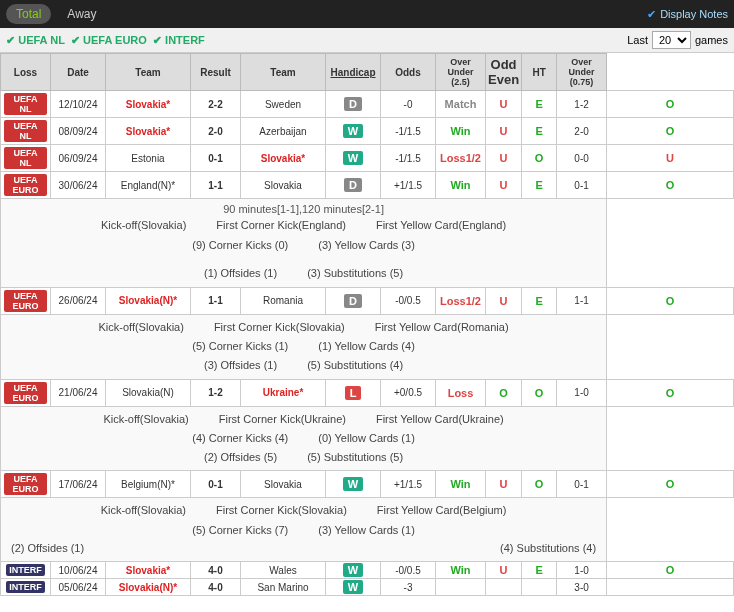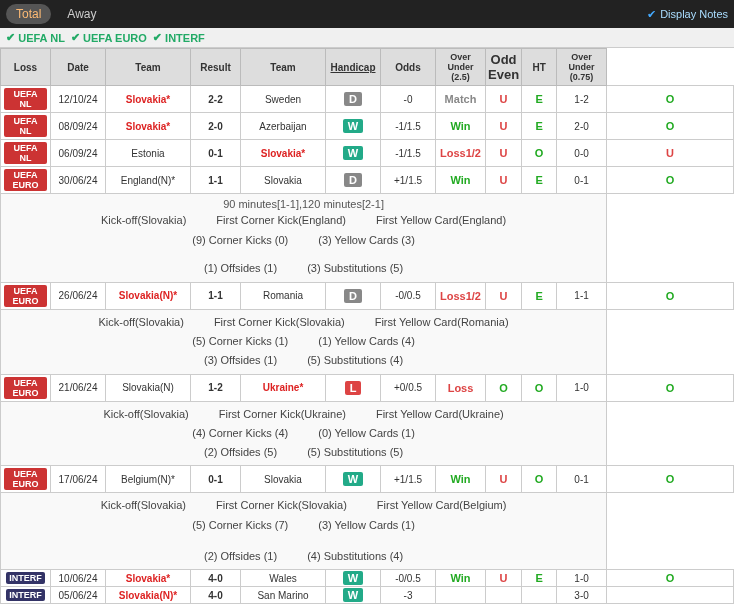--- a/index.html
+++ b/index.html
@@ -8,21 +8,21 @@
     .header-bar {
       display: flex;
       align-items: center;
       background: #222;
       color: #fff;
       padding: 4px 6px;
       gap: 6px;
     }
     .header-bar .title { font-size: 12px; font-weight: bold; }
     .tab { padding: 3px 10px; cursor: pointer; color: #ccc; font-size: 12px; }
-    .tab.active { background: #555; color: #fdba74; border-radius: 10px; }
+    .tab.active { background: #555; color: #84cc16; border-radius: 10px; }
     .display-notes { margin-left: auto; display: flex; align-items: center; gap: 4px; color: #adf; font-size: 11px; }
     .checkbox-icon { color: #4af; }
 
     .filter-bar {
       display: flex;
       align-items: center;
       background: #f0f0f0;
       padding: 3px 6px;
       gap: 6px;
       border-bottom: 1px solid #ccc;
@@ -88,20 +88,27 @@
     <span>UEFA NL</span>
   </div>
   <div class="filter-check">
     <span class="ck">✔</span>
     <span>UEFA EURO</span>
   </div>
   <div class="filter-check">
     <span class="ck">✔</span>
     <span>INTERF</span>
   </div>
+  <div class="filter-right">
+    <span>Last</span>
+    <select>
+      <option>20</option><option>10</option><option>30</option><option>50</option>
+    </select>
+    <span>games</span>
+  </div>
 </div>
 
 <table>
   <thead>
     <tr>
       <th class="league-col">Loss</th>
       <th class="date-col">Date</th>
       <th class="team1-col">Team</th>
       <th class="result-col">Result</th>
       <th class="team2-col">Team</th>
@@ -271,21 +278,21 @@
 
       <div class="detail-content">
         <div class="detail-col">Kick-off(Slovakia)</div>
         <div class="detail-col">First Corner Kick(Slovakia)</div>
         <div class="detail-col">First Yellow Card(Belgium)</div>
       </div>
       <div class="detail-content" style="margin-top:2px;">
         <div class="detail-col">(5) Corner Kicks (7)</div>
         <div class="detail-col">(3) Yellow Cards (1)</div>
       </div>
-      <div class="detail-content" style="margin-top:13px;">
+      <div class="detail-content" style="margin-top:0;justify-content:space-between;">
         <div class="detail-col">(2) Offsides (1)</div>
         <div class="detail-col">(4) Substitutions (4)</div>
       </div>
     </td>
       </tr>
       <tr class="data-row" style="background: rgb(247, 247, 247);">
     <td><span style="background:#336;color:#fff;padding:1px 3px;border-radius:2px;font-size:9px;font-weight:bold;display:inline-block;">INTERF</span></td>
     <td>10/06/24</td>
     <td style="color:#d22;font-weight:bold;">Slovakia*</td>
     <td style="font-weight:bold;">4-0</td>

